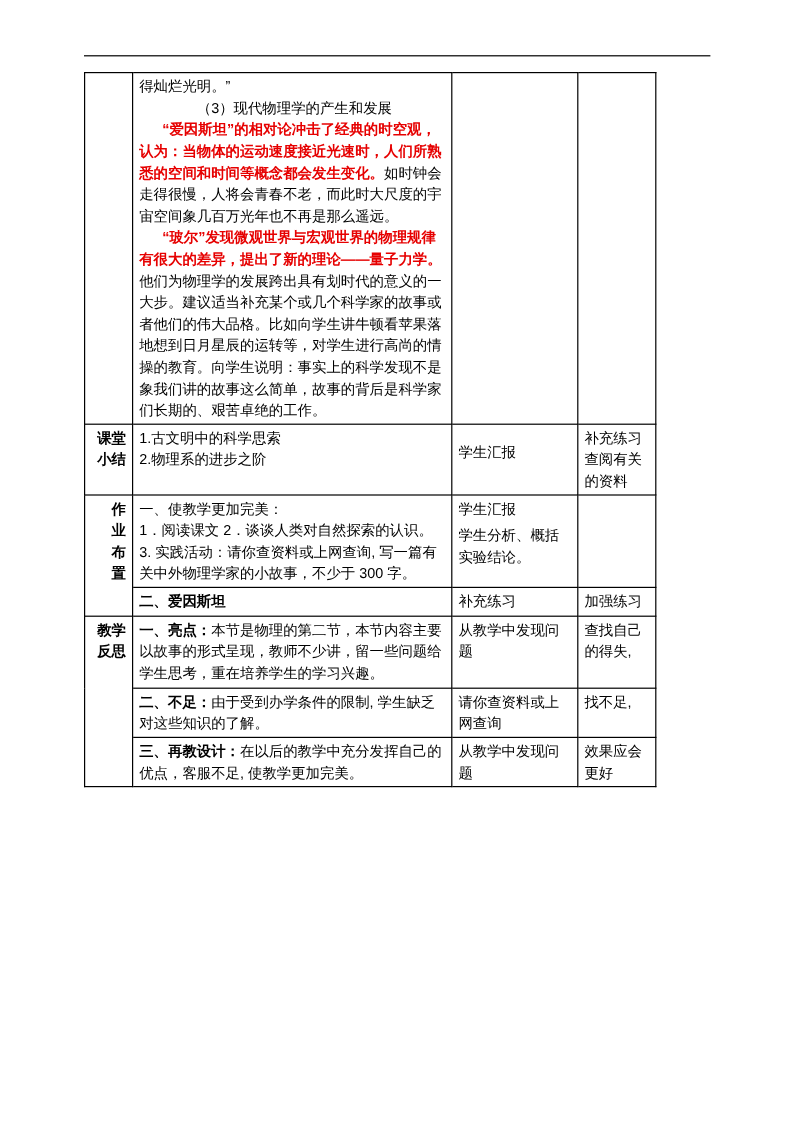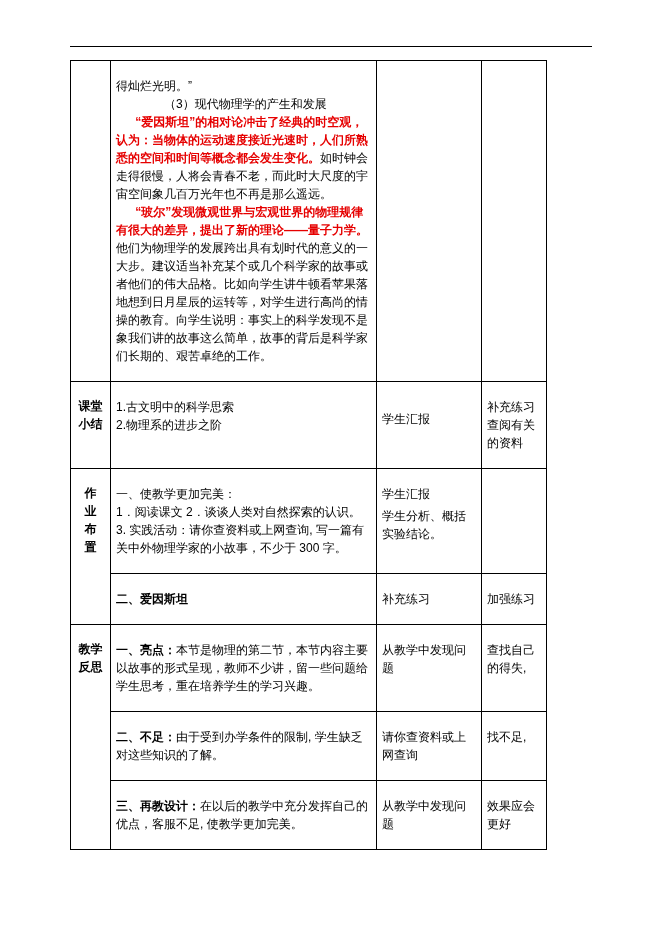--- a/index.html
+++ b/index.html
@@ -2,23 +2,23 @@
 <html style="--red: #e60000; --border: #000000; --background: #ffffff;"><head>
 <meta charset="utf-8">
 <style>
   html,body{margin:0;padding:0;}
   body{width:661px;height:935px;background:#ffffff;color:#000;
        font-family:"Liberation Sans","DejaVu Sans",sans-serif;}
   .page{position:relative;width:661px;height:935px;background:#ffffff;overflow:hidden;}
   .top-rule{position:absolute;left:70px;top:46px;width:522px;border-top:1px solid #000;}
   table.plan{position:absolute;left:70px;top:60px;width:476px;border-collapse:collapse;
              table-layout:fixed;font-size:12px;}
-  table.plan td{border:1px solid #000;vertical-align:top;padding:16px 5px;line-height:18px;
+  table.plan td{border:1px solid #000;vertical-align:top;padding:2px 5px;line-height:18px;
                 word-break:break-all;overflow:hidden;}
-  .label-cell{font-weight:bold;text-align:center;padding-top:5px;font-family:Liberation Mono, monospace;}
+  .label-cell{font-weight:bold;text-align:right;padding-top:5px;}
   .content-cell{line-height:17px;}
   .content-cell p{margin:0;}
   .indent2{text-indent:1.6em;}
   .indent1{text-indent:0.3em;text-align:center;}
   .red{color:var(--red,#e60000);font-weight:bold;}
   .bold{font-weight:bold;}
   .pt12{padding-top:12px;}
   .mt4{margin-top:4px;}
 </style>
 </head>

